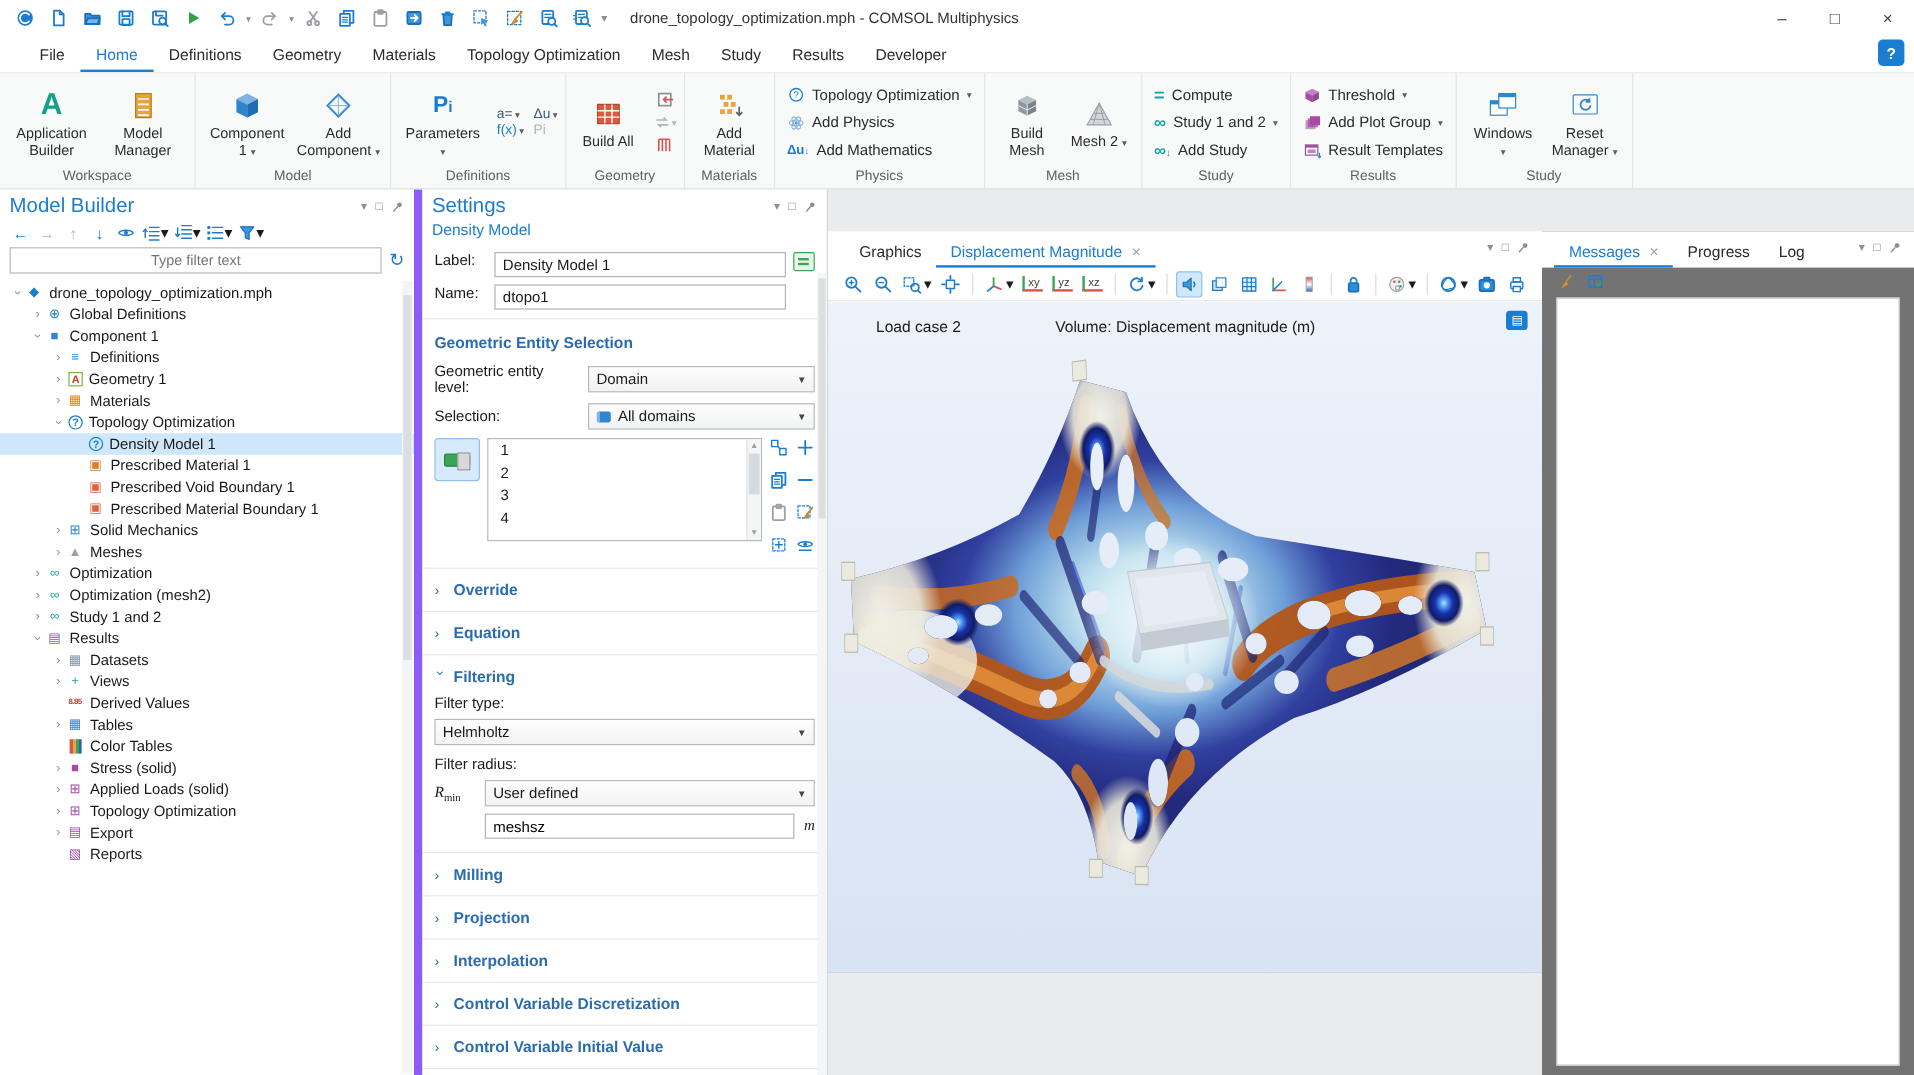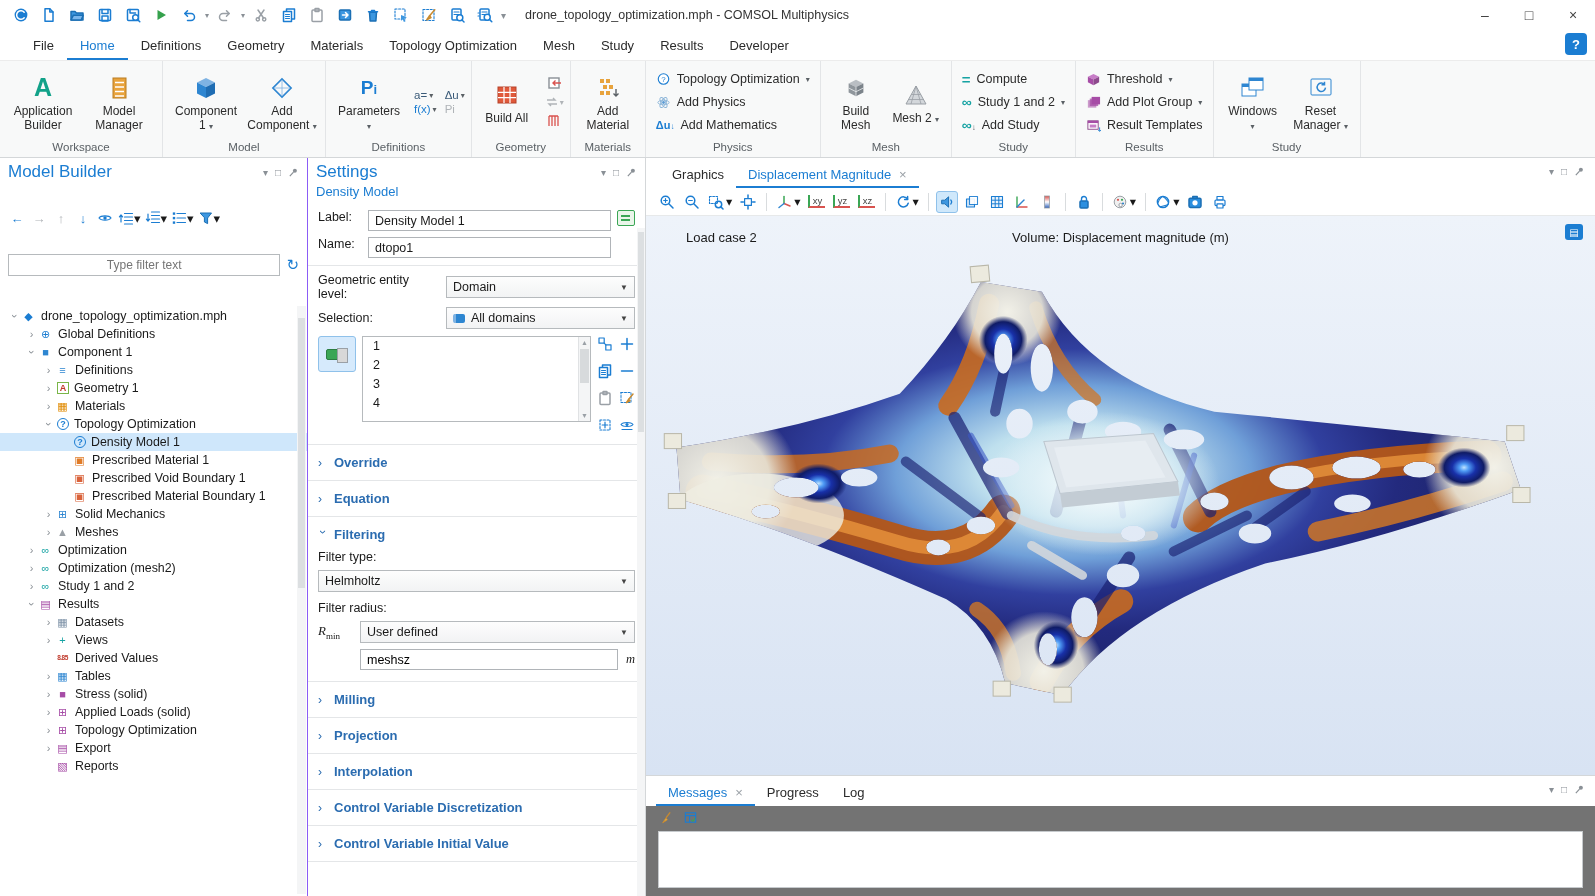--- a/index.html
+++ b/index.html
@@ -47,21 +47,21 @@
   .smallcol { display:flex; flex-direction:column; gap:3px; margin-left:6px; align-items:center; }
 
   
   .main { flex:1; display:flex; background:#e9ebec; min-height:0; }
   .panel-head { display:flex; align-items:center; padding:4px 8px 2px; }
   .panel-title { color:#1b7dd2; font-size:17px; }
   .panel-ctrl { margin-left:auto; display:flex; gap:7px; align-items:center; }
   .panel-ctrl span { color:#8a9096; font-size:10px; }
 
   
-  .mbuilder { width:308px; background:#fff; border-right:1px solid #8b5cf6; display:flex; flex-direction:column;gap:24px; }
+  .mbuilder { width:352px; background:#fff; border-right:7px solid #8b5cf6; display:flex; flex-direction:column; }
   .mb-toolbar { display:flex; align-items:center; gap:4px; padding:1px 8px 3px; }
   .mb-toolbar .tb { min-width:18px; height:18px; display:inline-flex; align-items:center; justify-content:center; font-size:13px; }
   .tb.blue { color:#1b7dd2; } .tb.gray { color:#b0b4b8; }
   .mb-filter { display:flex; align-items:center; gap:6px; padding:0 8px 4px; }
   .mb-filter input { flex:1; height:22px; border:1px solid #b6babd; padding:0 2px; font-size:12px; color:#9aa0a6; font-family:inherit;text-align:center; }
   .refresh-ic { color:#1b7dd2; font-size:15px; }
   .tree { flex:1; overflow:hidden; position:relative; padding-top:3px; }
   .trow { height:18px; display:flex; align-items:center; font-size:12.4px; white-space:nowrap; }
   .trow.selected { background:#cfe7fb; }
   .tarrow { width:13px; text-align:center; color:#8a9096; font-size:11px; display:inline-block; flex:0 0 13px; }
@@ -104,21 +104,21 @@
   .sel-tools { display:flex; gap:6px; }
   .sel-tools .col { display:flex; flex-direction:column; gap:8px; }
   .rmin-row { display:flex; align-items:center; padding:3px 10px; gap:8px; }
   .rmin { width:34px; font-size:13px; font-family:"Liberation Serif","DejaVu Serif",serif; font-style:italic; }
   .rmin sub { font-size:9px; font-style:normal; }
   .unit { font-size:12.5px; font-style:italic; font-family:"Liberation Serif","DejaVu Serif",serif; }
   .set-scroll { position:absolute; right:0; top:70px; bottom:0; width:8px; background:#f4f5f6; }
   .set-scroll .vthumb { top:4px; height:30%; }
 
   
-  .rightcol { flex:1; display:flex; flex-direction:column; min-width:0; }
+  .rightcol { flex:1; display:flex; flex-direction:row; min-width:0;margin-top:35px; }
   .graphics { height:618px; background:#fff; display:flex; flex-direction:column; border-bottom:1px solid #d4d7d9; }
   .gtabs { height:30px; display:flex; align-items:flex-end; padding-left:14px; background:#fff; position:relative; }
   .gtab { display:flex; align-items:center; gap:8px; padding:5px 12px 6px; font-size:13px; color:#2b2b2b; }
   .gtab.active { color:#1b7dd2; border-bottom:2px solid #1b7dd2; padding-bottom:4px; }
   .tclose { color:#9aa0a6; font-size:13px; }
   .gtoolbar { height:28px; display:flex; align-items:center; gap:3px; padding:0 10px; border-bottom:1px solid #e7e9ea; }
   .gtb-btn { height:22px; min-width:22px; padding:0 2px; display:inline-flex; align-items:center; justify-content:center; gap:2px; border-radius:3px; }
   .gtb-btn.active { background:#cfe8fb; border:1px solid #8fc1ea; }
   .gtb-sep { width:1px; height:18px; background:#d9dcde; margin:0 4px; }
   .axchip { font-size:9.5px; color:#444; border-left:2px solid #3aa655; border-bottom:2px solid #d9534f; padding:1px 3px 0; line-height:1; }
@@ -790,20 +790,27 @@
             <span class="tarrow"></span>
             <span class="ticon tiny" style="color: rgb(192, 57, 43);">8.85</span>
             <span>Derived Values</span>
           </div>
           <div class="trow" style="padding-left: 42px;">
             <span class="tarrow">›</span>
             <span class="ticon" style="color: rgb(46, 134, 209);">▦</span>
             <span>Tables</span>
           </div>
           <div class="trow" style="padding-left: 42px;">
+            <span class="tarrow"></span>
+            <span class="ticon">
+              <span class="ct-bar"></span>
+            </span>
+            <span>Color Tables</span>
+          </div>
+          <div class="trow" style="padding-left: 42px;">
             <span class="tarrow">›</span>
             <span class="ticon" style="color: rgb(166, 76, 166);">■</span>
             <span>Stress (solid)</span>
           </div>
           <div class="trow" style="padding-left: 42px;">
             <span class="tarrow">›</span>
             <span class="ticon" style="color: rgb(166, 76, 166);">⊞</span>
             <span>Applied Loads (solid)</span>
           </div>
           <div class="trow" style="padding-left: 42px;">
@@ -847,20 +854,21 @@
         <label>Label:</label>
         <input readonly="" value="Density Model 1" style="">
         <span class="rename-ic"></span>
       </div>
       <div class="field-row" style="padding-right:34px">
         <label>Name:</label>
         <input readonly="" value="dtopo1" style="">
       </div>
 
       <div class="hr"></div>
+      <div class="ges-head">Geometric Entity Selection</div>
 
       <div class="form-row">
         <span class="flabel">Geometric entity level:</span>
         <div class="dd">
           <span>Domain</span>
             <span class="dd-arrow">▼</span>
         </div>
       </div>
       <div class="form-row">
         <span class="flabel">Selection:</span>

